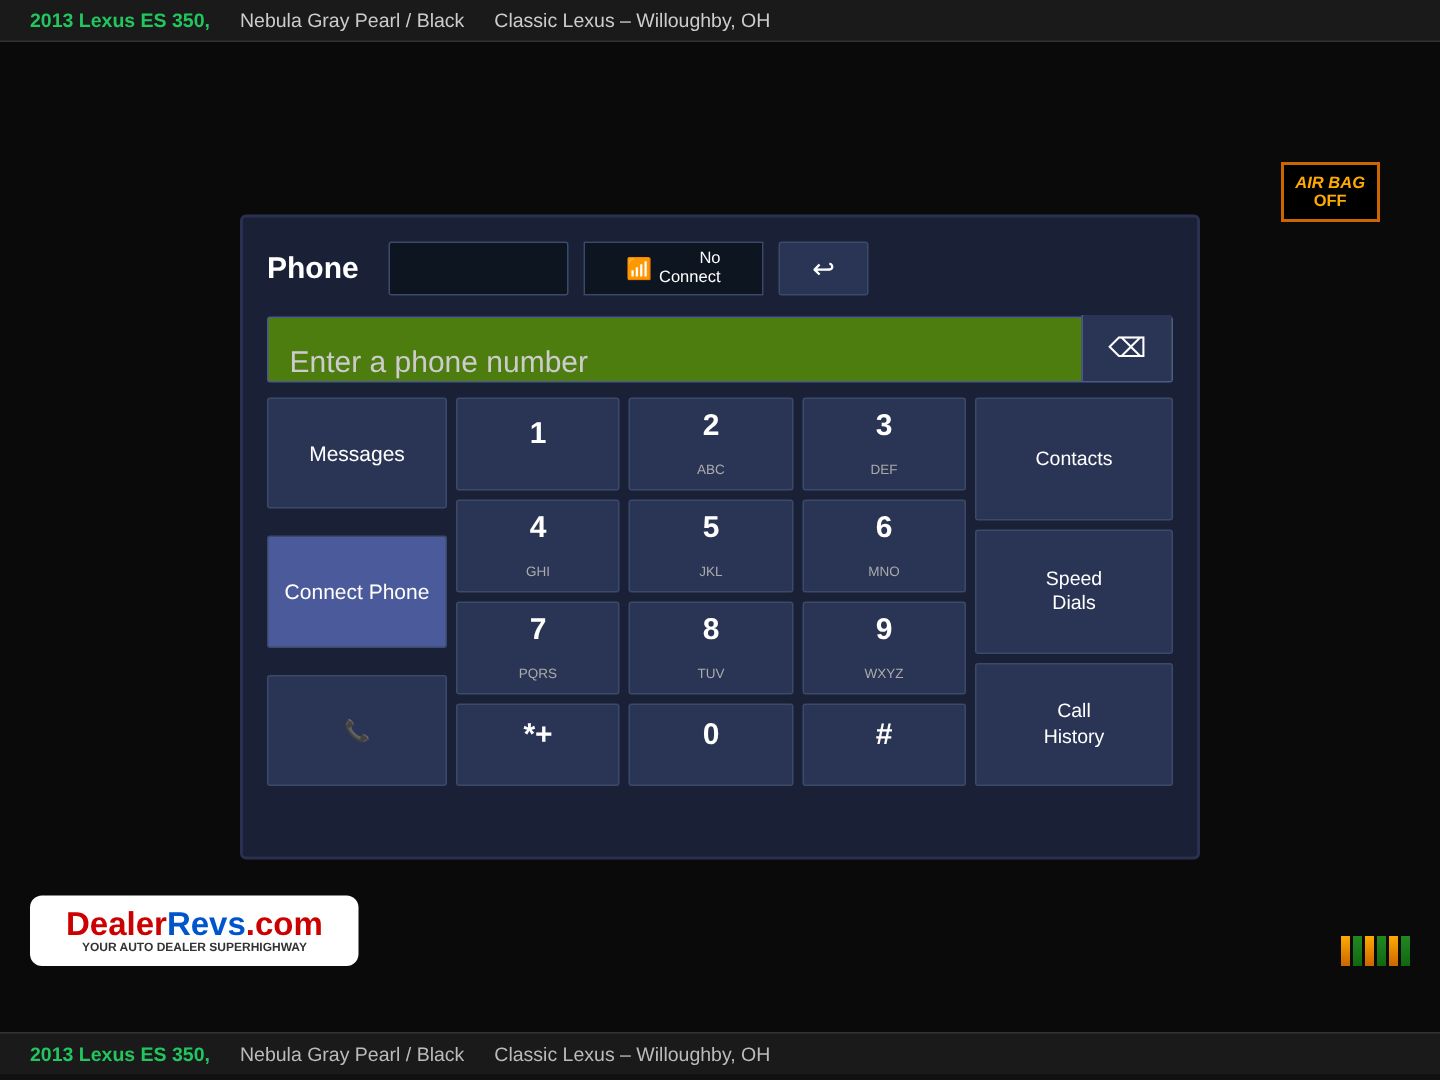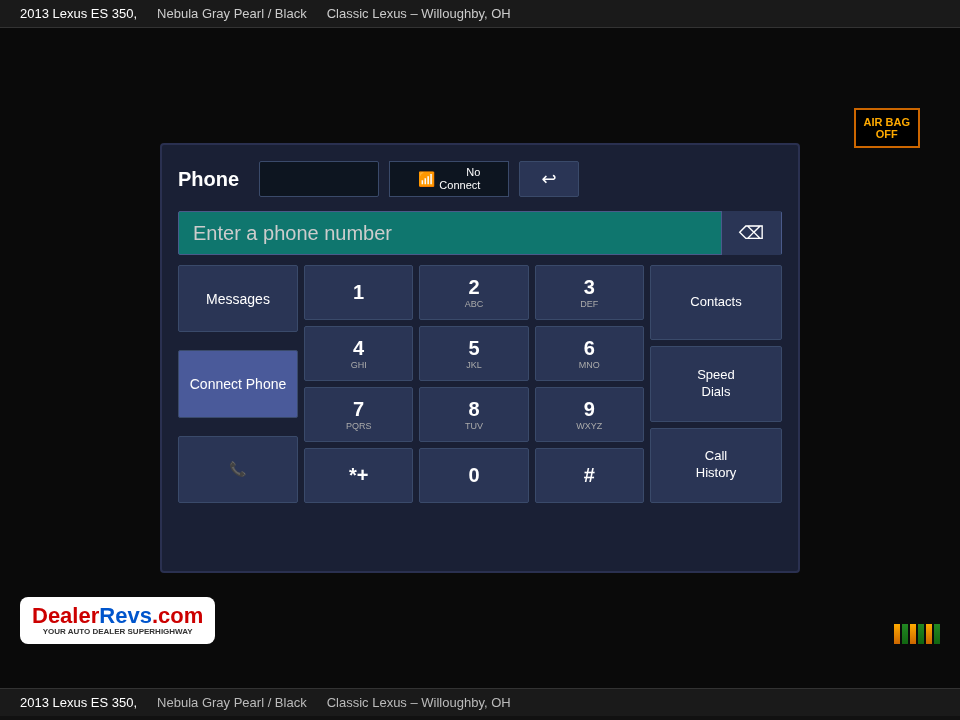--- a/index.html
+++ b/index.html
@@ -16,21 +16,21 @@
     .top-bar {
       background: #1a1a1a;
       color: #ccc;
       font-size: 13px;
       padding: 6px 20px;
       display: flex;
       align-items: center;
       gap: 20px;
       border-bottom: 1px solid #333;
     }
-    .top-bar-title { color: #ffffff; font-weight: normal; }
+    .top-bar-title { color: #22c55e; font-weight: bold; }
 
     
     .main-content {
       background: #0a0a0a;
       width: 960px;
       height: 660px;
       display: flex;
       align-items: center;
       justify-content: center;
       position: relative;
@@ -100,22 +100,22 @@
       justify-content: center;
       cursor: pointer;
       color: #fff;
       font-size: 18px;
       border-radius: 2px;
     }
 
     
     .number-input-row {
       display: flex;
-      align-items: center;
-      background: #0f766e;
+      align-items: flex-end;
+      background: #4d7c0f;
       border: 1px solid #4a5a8a;
       border-radius: 2px;
       margin-bottom: 10px;
       height: 44px;
     }
     .number-input-text {
       flex: 1;
       color: #ccc;
       font-size: 20px;
       padding: 0 14px;
@@ -185,21 +185,21 @@
       min-height: 55px;
     }
     .key-num {
       font-size: 20px;
       font-weight: bold;
       line-height: 1;
     }
     .key-alpha {
       font-size: 9px;
       color: #aaa;
-      margin-top: 2px;
+      margin-top: 14px;
     }
 
     
     .right-col {
       display: flex;
       flex-direction: column;
       gap: 6px;
       width: 132px;
     }
     .right-btn {
@@ -223,21 +223,21 @@
       position: absolute;
       right: 40px;
       top: 80px;
       background: #000;
       border: 2px solid #cc6600;
       padding: 6px 8px;
       text-align: center;
       font-size: 11px;
       font-weight: bold;
     }
-    .airbag-line1 { color: #ffaa00; }
+    .airbag-line1 { color: #ffaa00; font-style: italic; }
     .airbag-line2 { color: #ffaa00; }
 
     
     .bottom-bar {
       background: #1a1a1a;
       color: #bbb;
       font-size: 13px;
       padding: 6px 20px;
       display: flex;
       align-items: center;
@@ -245,21 +245,21 @@
       border-top: 1px solid #333;
     }
 
     
     .dealer-logo {
       position: absolute;
       bottom: 44px;
       left: 20px;
       background: #fff;
       border-radius: 8px;
-      padding: 8px 12px;
+      padding: 8px 24px;
       display: flex;
       flex-direction: column;
       align-items: center;
     }
     .dealer-logo-text {
       font-size: 22px;
       font-weight: 900;
       color: #cc0000;
       line-height: 1;
     }

